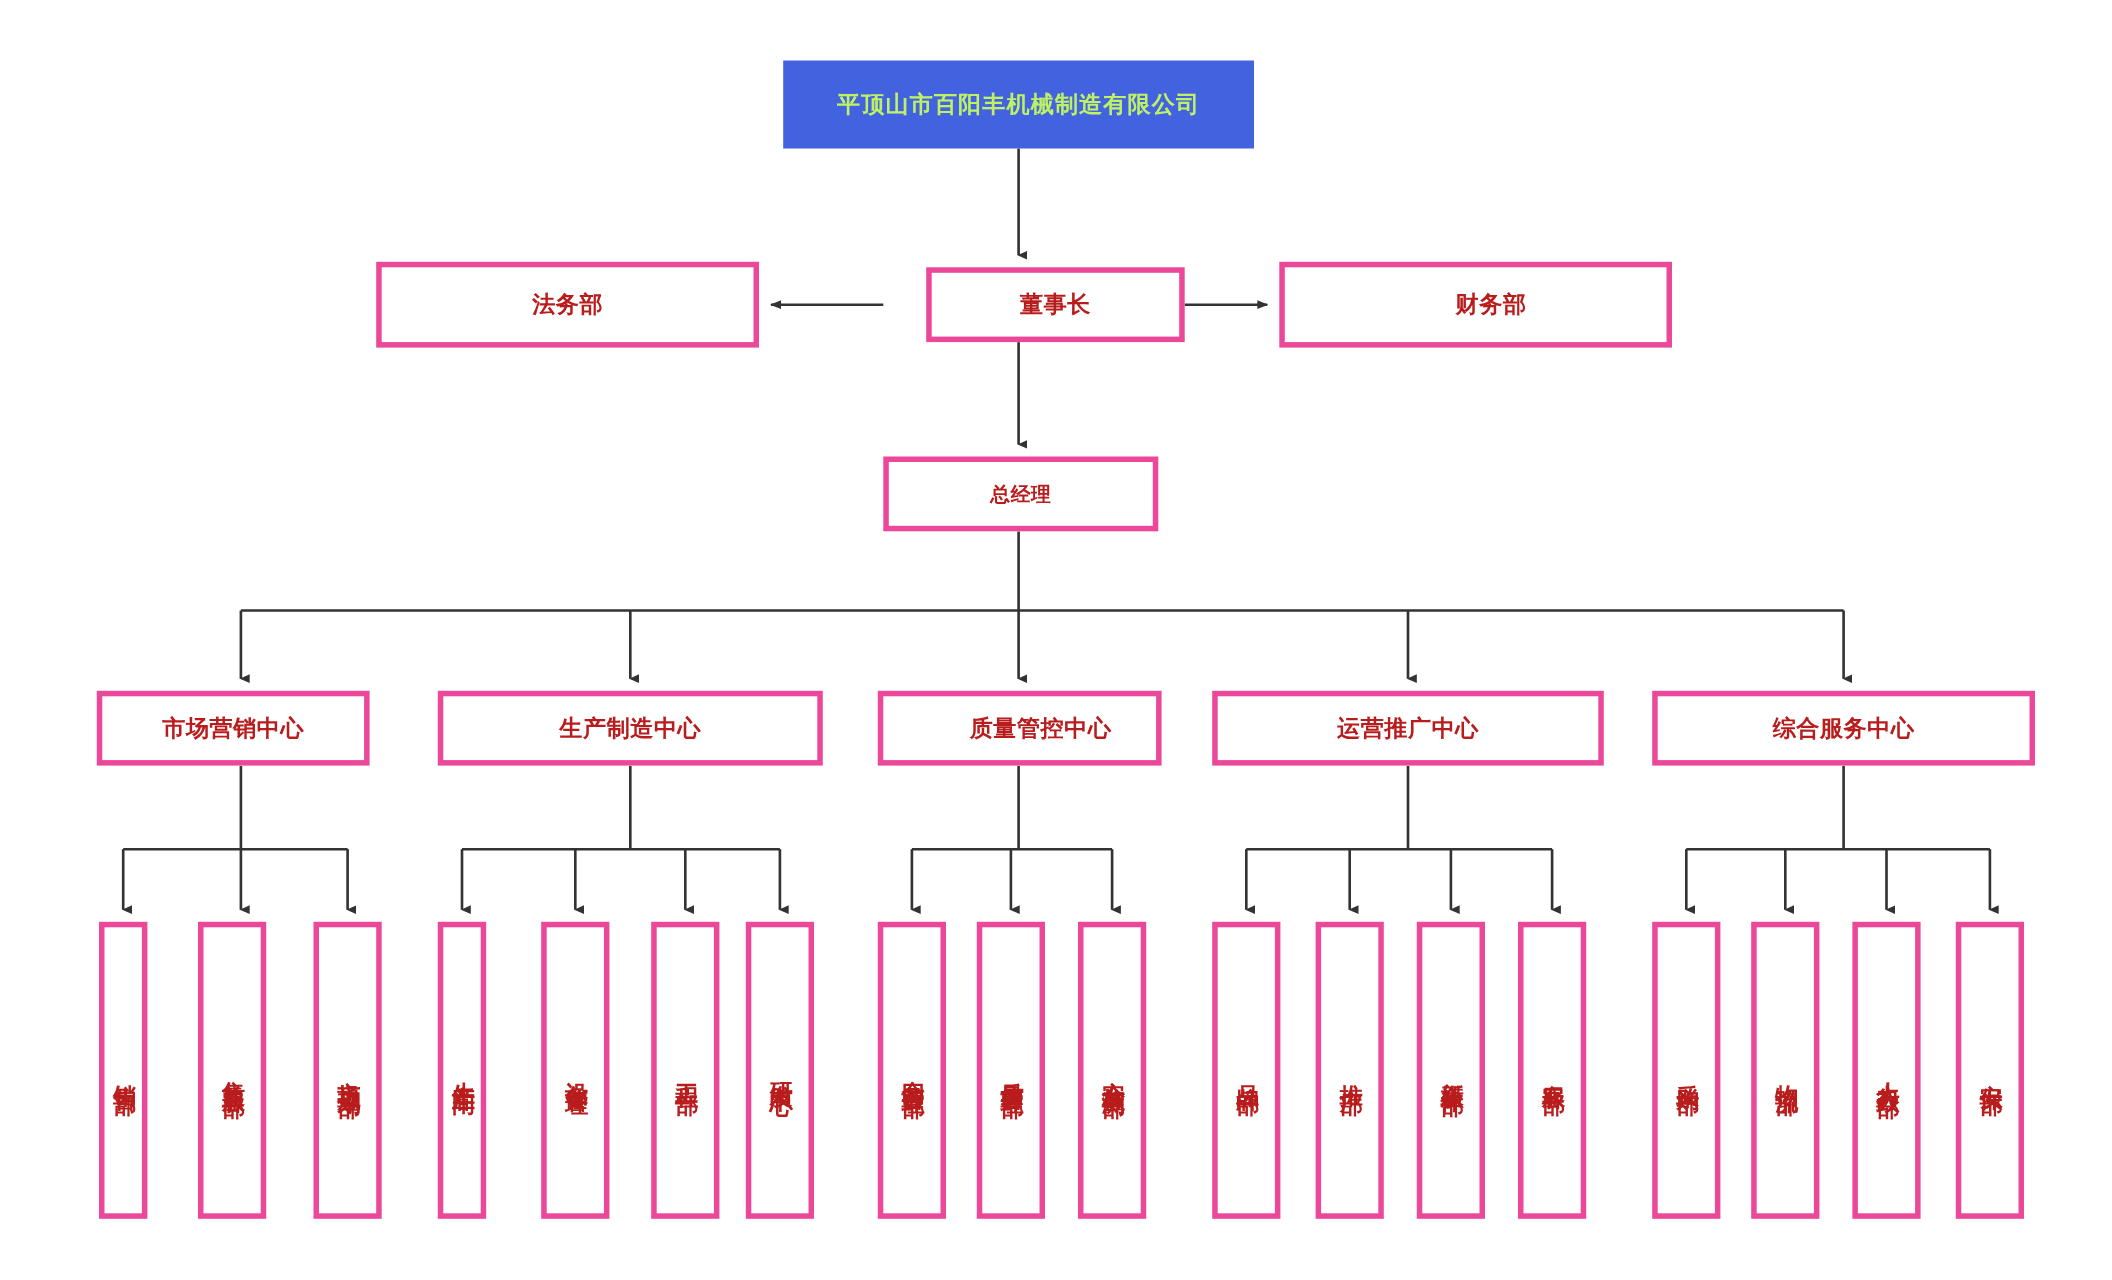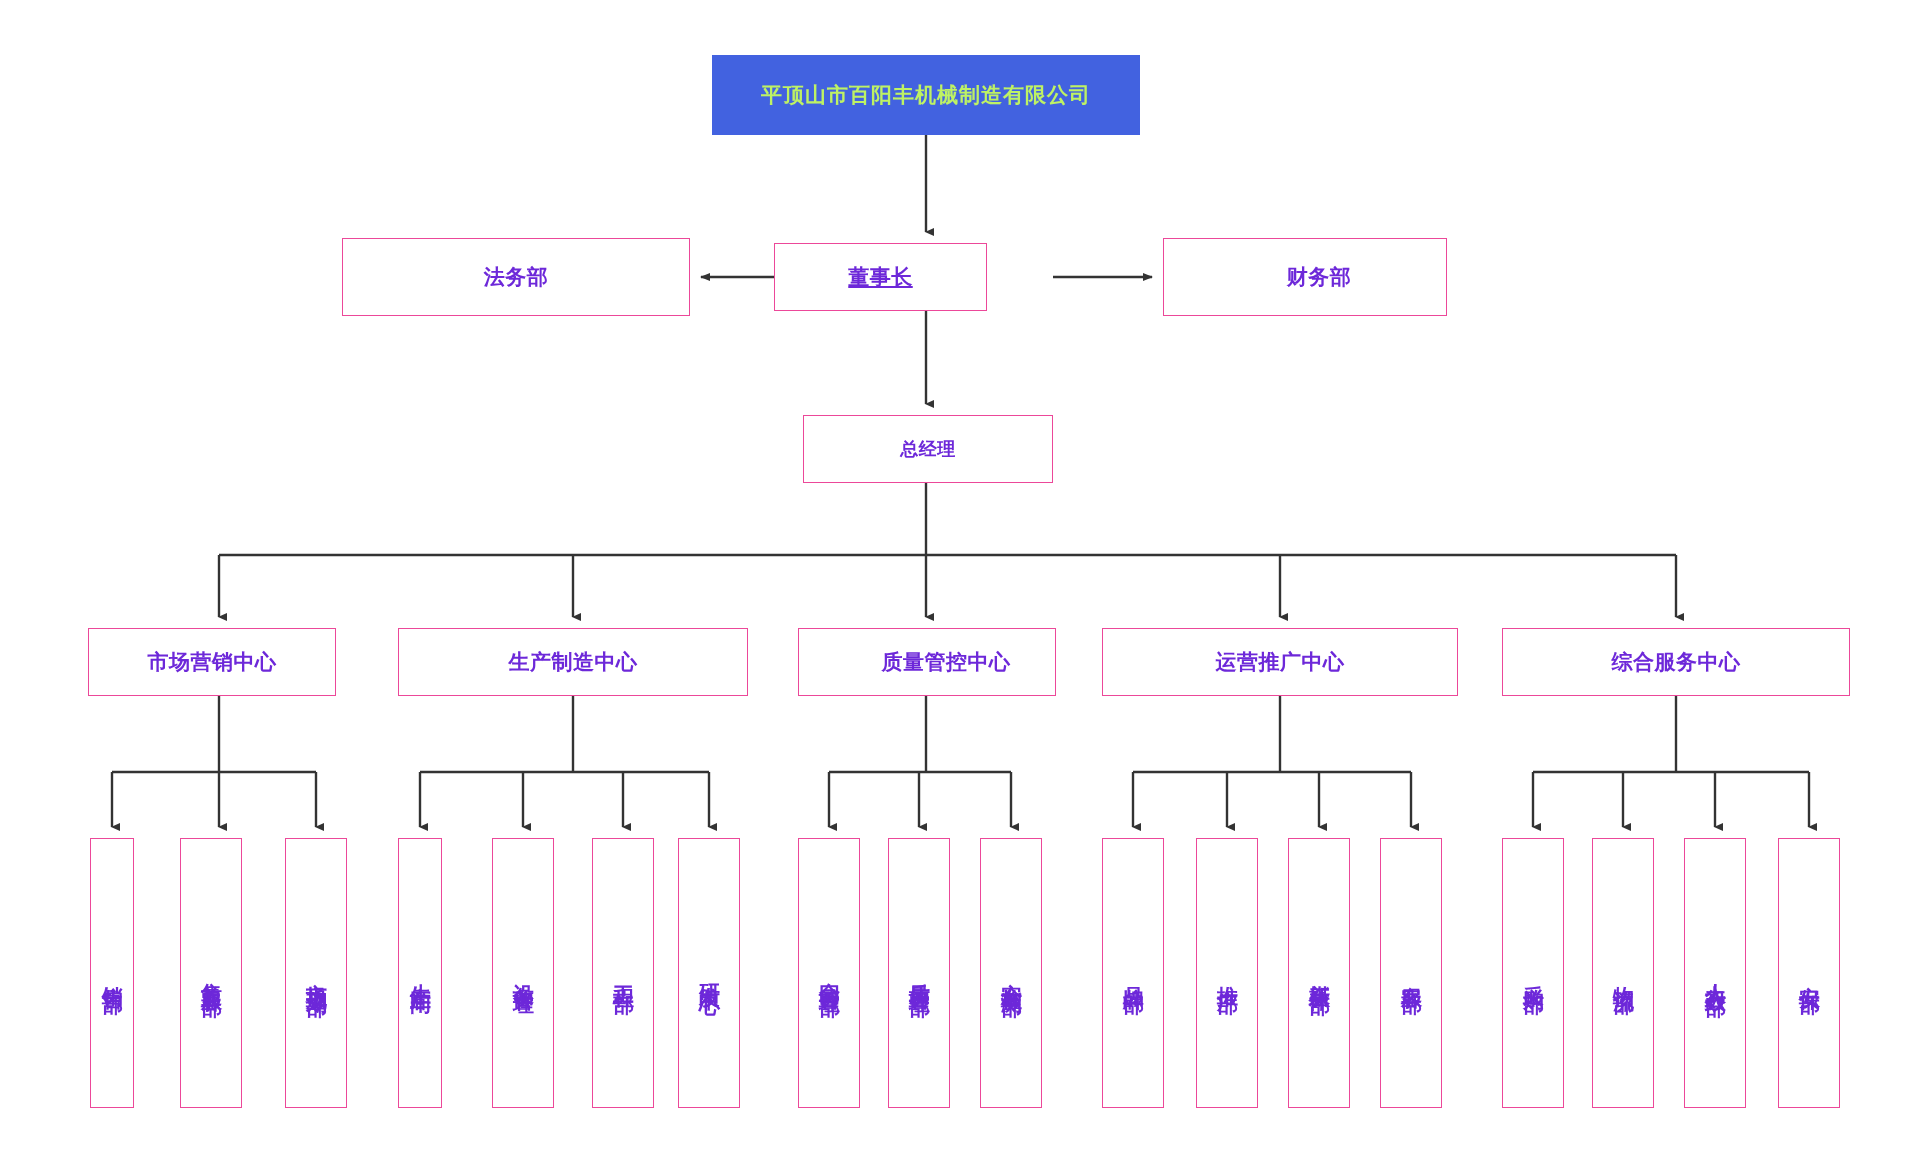--- a/index.html
+++ b/index.html
@@ -23,26 +23,26 @@
     position: absolute;
     left: 0;
     top: 0;
     width: 1920px;
     height: 1164px;
     pointer-events: none;
   }
   .node {
     position: absolute;
     box-sizing: border-box;
-    border: 1px solid #ec4899;
+    border: 5px solid #ec4899;
     background: #ffffff;
     display: flex;
     align-items: center;
     justify-content: center;
-    color: #6d28d9;
+    color: #b91c1c;
     font-weight: bold;
     letter-spacing: 0.5px;
   }
   .node.root {
     background: #4262e0;
     border: none;
     color: #bef264;
     font-size: 21px;
     letter-spacing: 1px;
   }
@@ -126,23 +126,23 @@
       <path d="M1623,772 L1623,827" marker-end="url(#arrowDown)"></path>
       <path d="M1715,772 L1715,827" marker-end="url(#arrowDown)"></path>
       <path d="M1809,772 L1809,827" marker-end="url(#arrowDown)"></path>
     </g>
   </svg>
 
   <div class="node root" id="node-root" style="left: 712px; top: 55px; width: 428px; height: 80px;">平顶山市百阳丰机械制造有限公司</div>
 
   <div class="node lvl1" id="node-legal" style="left: 342px; top: 238px; width: 348px; height: 78px;">法务部</div>
 
-  <div class="node lvl1" id="node-chairman" style="left: 774px; top: 243px; width: 213px; height: 68px; text-decoration: underline;">董事长</div>
-
-  <div class="node lvl1" id="node-finance" style="left: 1163px; top: 238px; width: 284px; height: 78px; padding-left: 28px;">财务部</div>
+  <div class="node lvl1" id="node-chairman" style="left: 842px; top: 243px; width: 235px; height: 68px;">董事长</div>
+
+  <div class="node lvl1" id="node-finance" style="left: 1163px; top: 238px; width: 357px; height: 78px; padding-left: 28px;">财务部</div>
 
   <div class="node lvl2" id="node-gm" style="left: 803px; top: 415px; width: 250px; height: 68px;">总经理</div>
 
   <div id="centers-layer">
       <div class="node lvl3" style="left: 88px; top: 628px; width: 248px; height: 68px;">
         <span>市场营销中心</span>
       </div>
       <div class="node lvl3" style="left: 398px; top: 628px; width: 350px; height: 68px;">
         <span>生产制造中心</span>
       </div>

